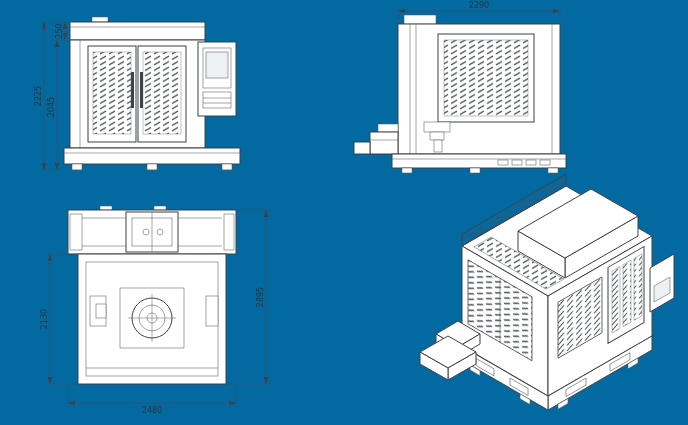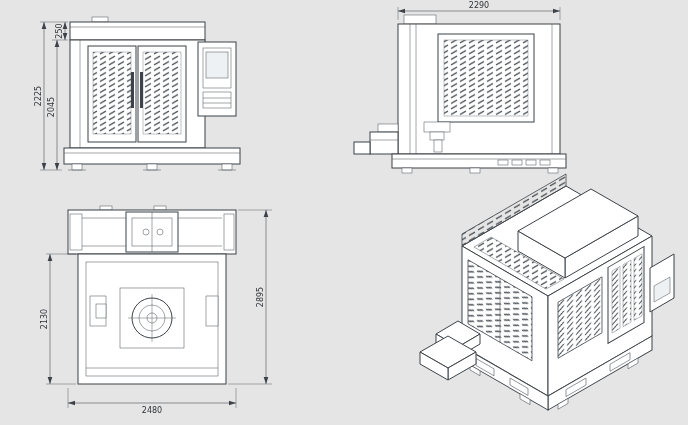--- a/index.html
+++ b/index.html
@@ -1,16 +1,16 @@
 <!DOCTYPE html>
 <html><head>
 <meta charset="utf-8">
 <style>
   html,body{margin:0;padding:0;background:#ffffff;}
-  #stage{position:relative;width:688px;height:425px;background:#e5e5e5;overflow:hidden;
+  #stage{position:relative;width:688px;height:425px;background:#0369a1;overflow:hidden;
          font-family:"DejaVu Sans", sans-serif;}
   svg{position:absolute;left:0;top:0;}
   .ol{fill:none;stroke:#3d4248;stroke-width:1;}
   .wf{fill:#ffffff;stroke:#3d4248;stroke-width:1;}
   .tl{fill:none;stroke:#555b61;stroke-width:0.55;}
   .tf{fill:#ffffff;stroke:#555b61;stroke-width:0.55;}
   .dk{fill:#3d4248;stroke:none;}
   .scr{fill:#eef1f3;stroke:#555b61;stroke-width:0.55;}
   .dim{fill:none;stroke:#4a4f55;stroke-width:0.6;}
   .ext{fill:none;stroke:#4a4f55;stroke-width:0.45;}

